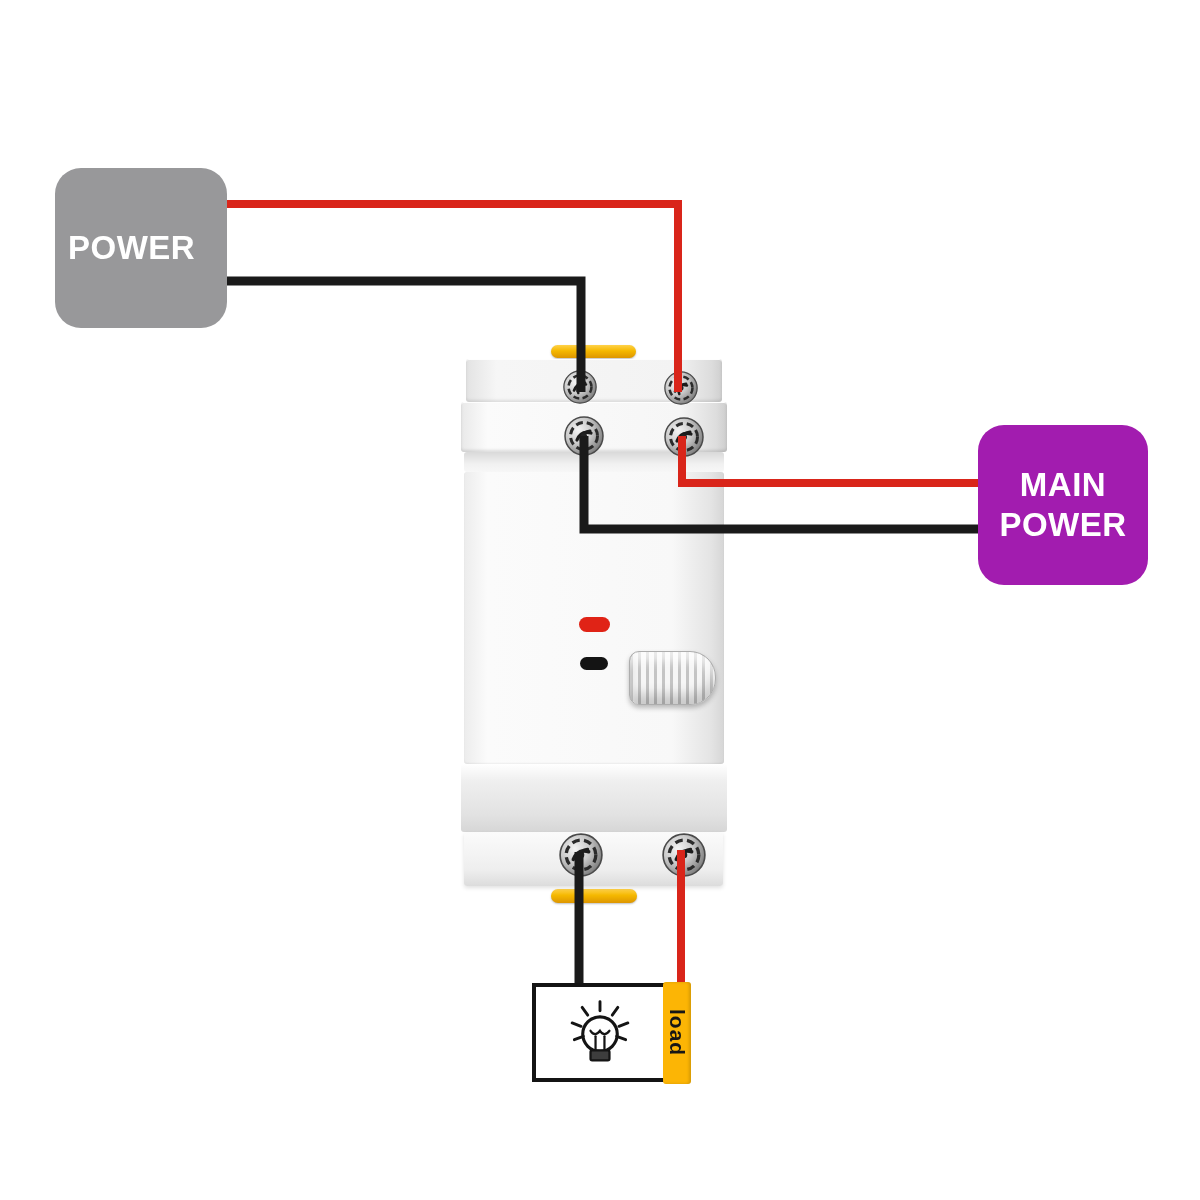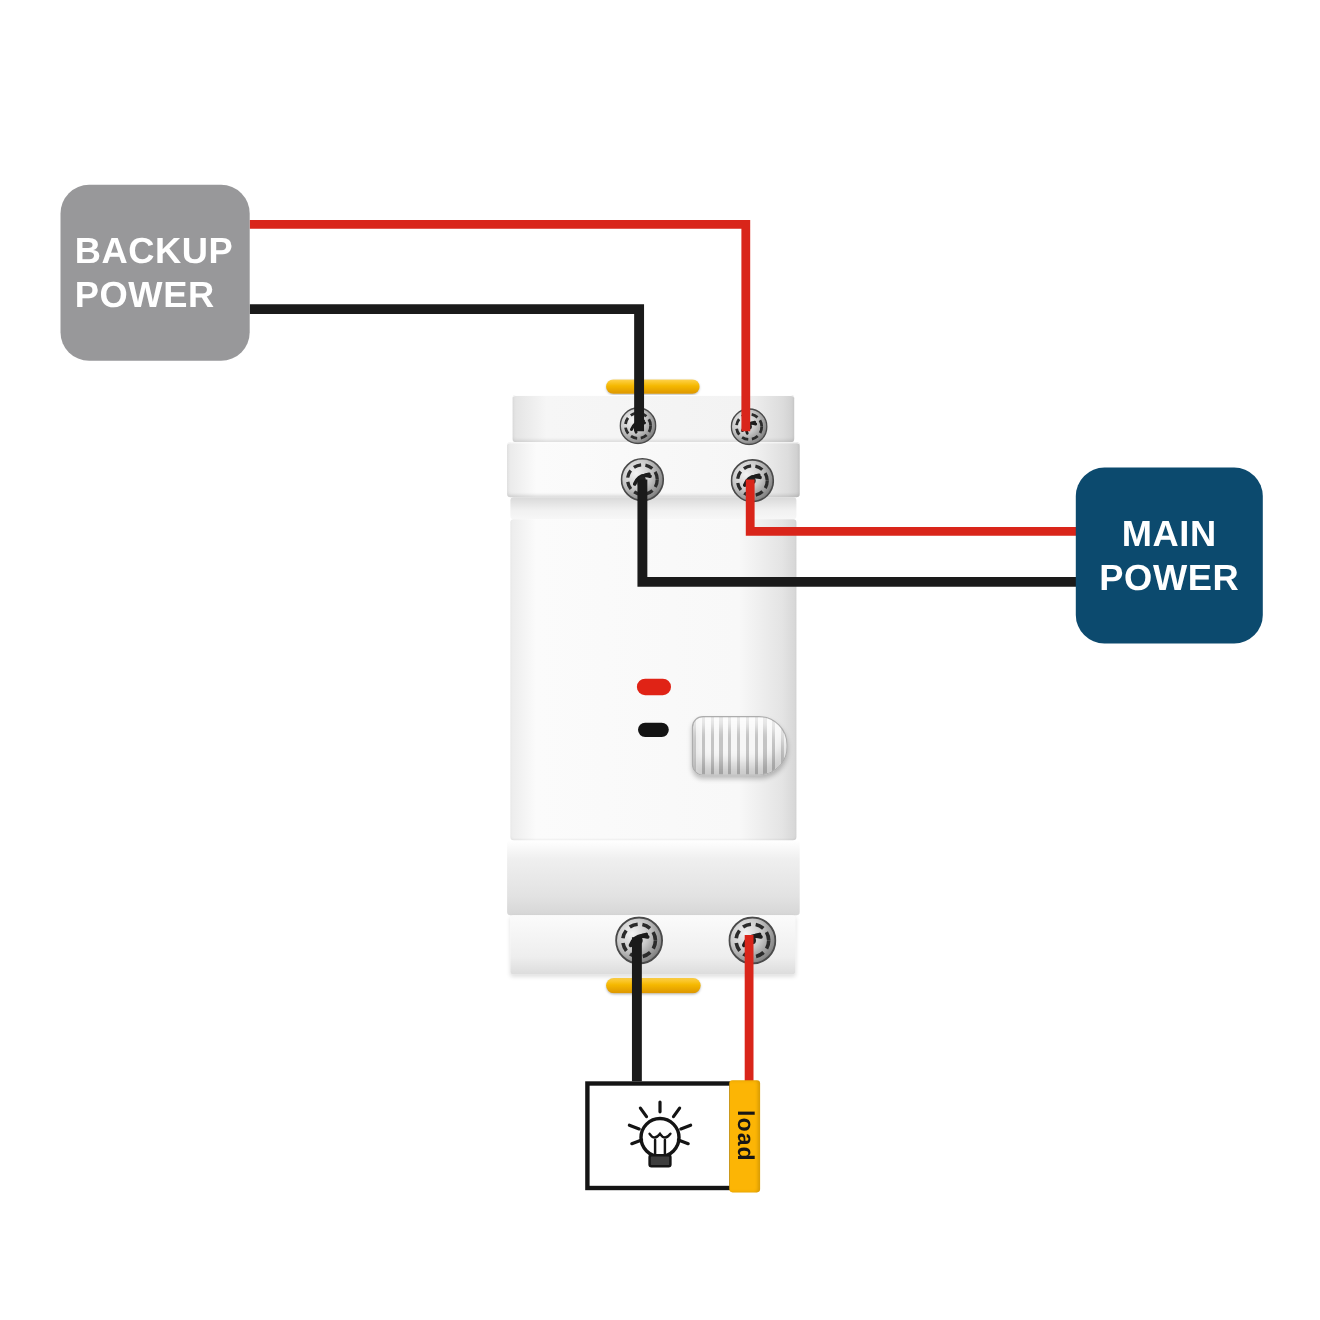--- a/index.html
+++ b/index.html
@@ -197,24 +197,23 @@
   <svg id="wires" width="1200" height="1200" viewBox="0 0 1200 1200">
     <path d="M227 204 H678 V392" fill="none" stroke-width="8" stroke="#d9251a"></path>
     <path d="M227 281 H581 V392" fill="none" stroke-width="9" stroke="#1a1a1a"></path>
     <path d="M682 436 V483 H982" fill="none" stroke-width="8" stroke="#d9251a"></path>
     <path d="M584 436 V529 H982" fill="none" stroke-width="9" stroke="#1a1a1a"></path>
     <path d="M579 852 V990" fill="none" stroke-width="9" stroke="#1a1a1a"></path>
     <path d="M681 850 V990" fill="none" stroke-width="8" stroke="#d9251a"></path>
   </svg>
 
   <div class="power-box" id="backup-box" style="background-color: rgb(152, 152, 154);">
-    <span>BACKUP</span>
     <span>POWER</span>
   </div>
-  <div class="power-box" id="main-box" style="background-color: #0c4a6e;">
+  <div class="power-box" id="main-box" style="background-color: #a21caf;">
     <span>MAIN</span>
     <span>POWER</span>
   </div>
 
   <div id="load-box">
     <svg viewBox="0 0 70 70" width="78" height="78">
       <g fill="none" stroke="#141414" stroke-width="2.6" stroke-linecap="round">
         <line x1="35" y1="7" x2="35" y2="15"></line>
         <line x1="19" y1="12" x2="24" y2="19"></line>
         <line x1="51" y1="12" x2="46" y2="19"></line>

